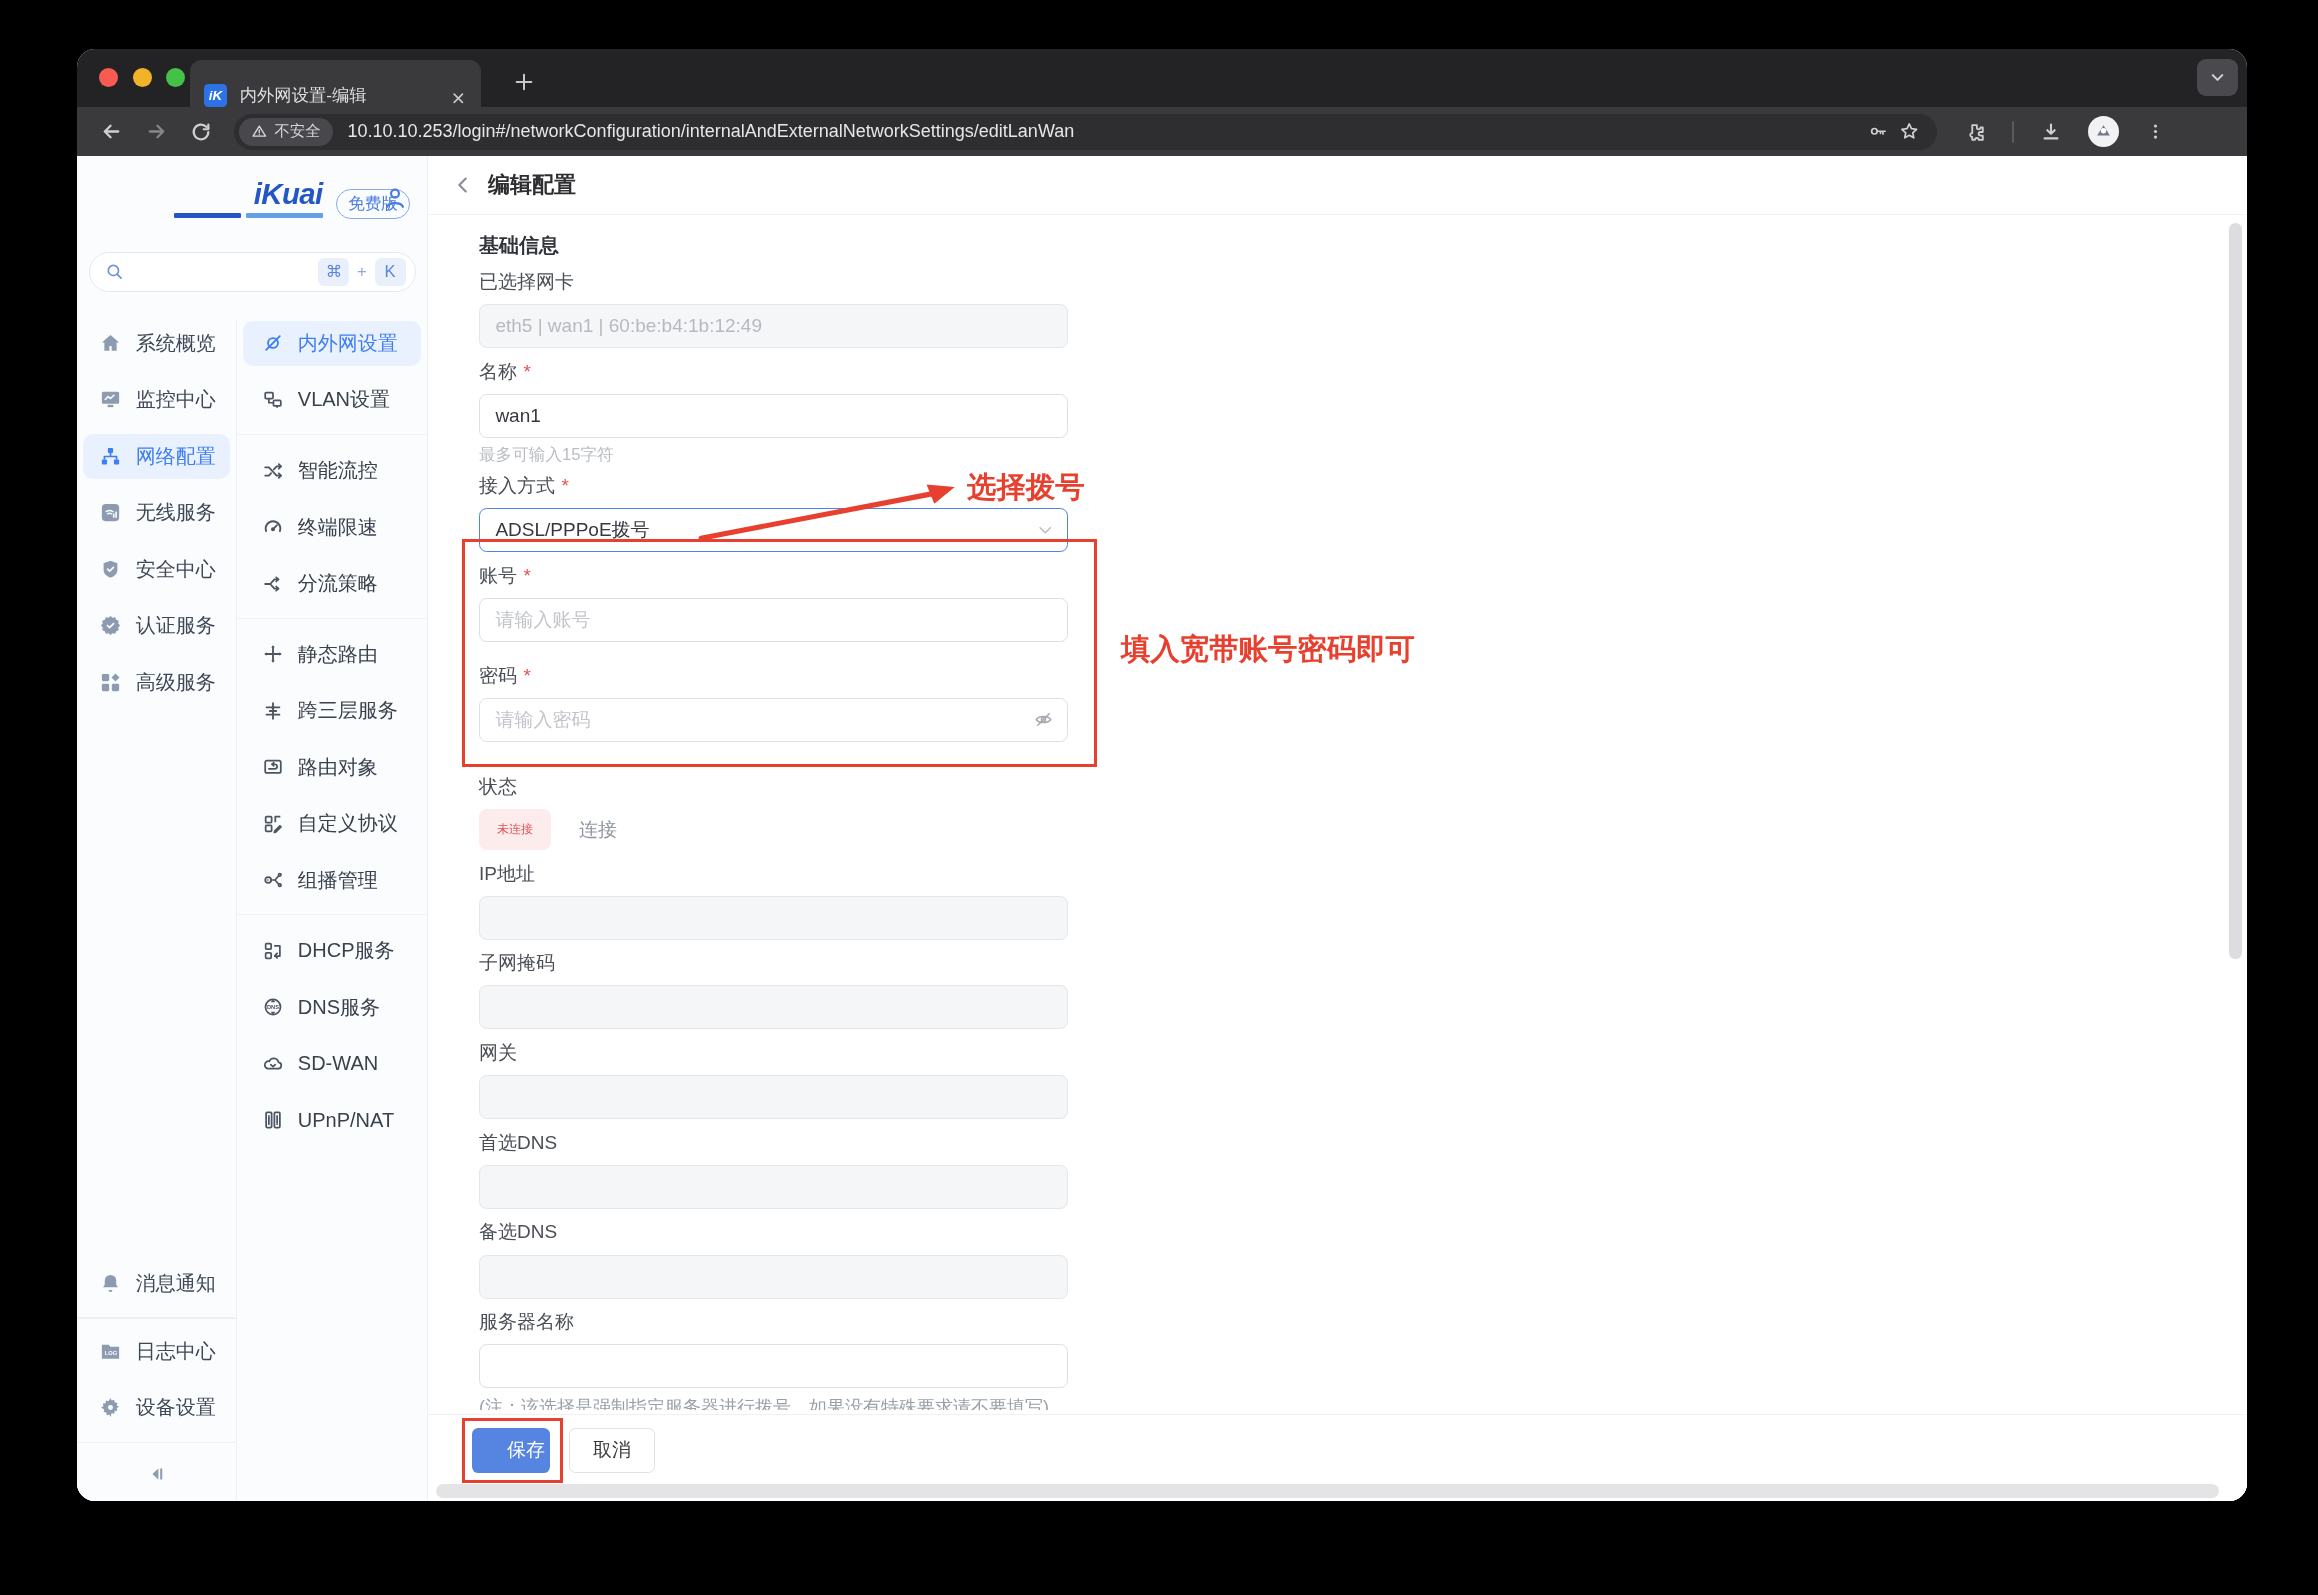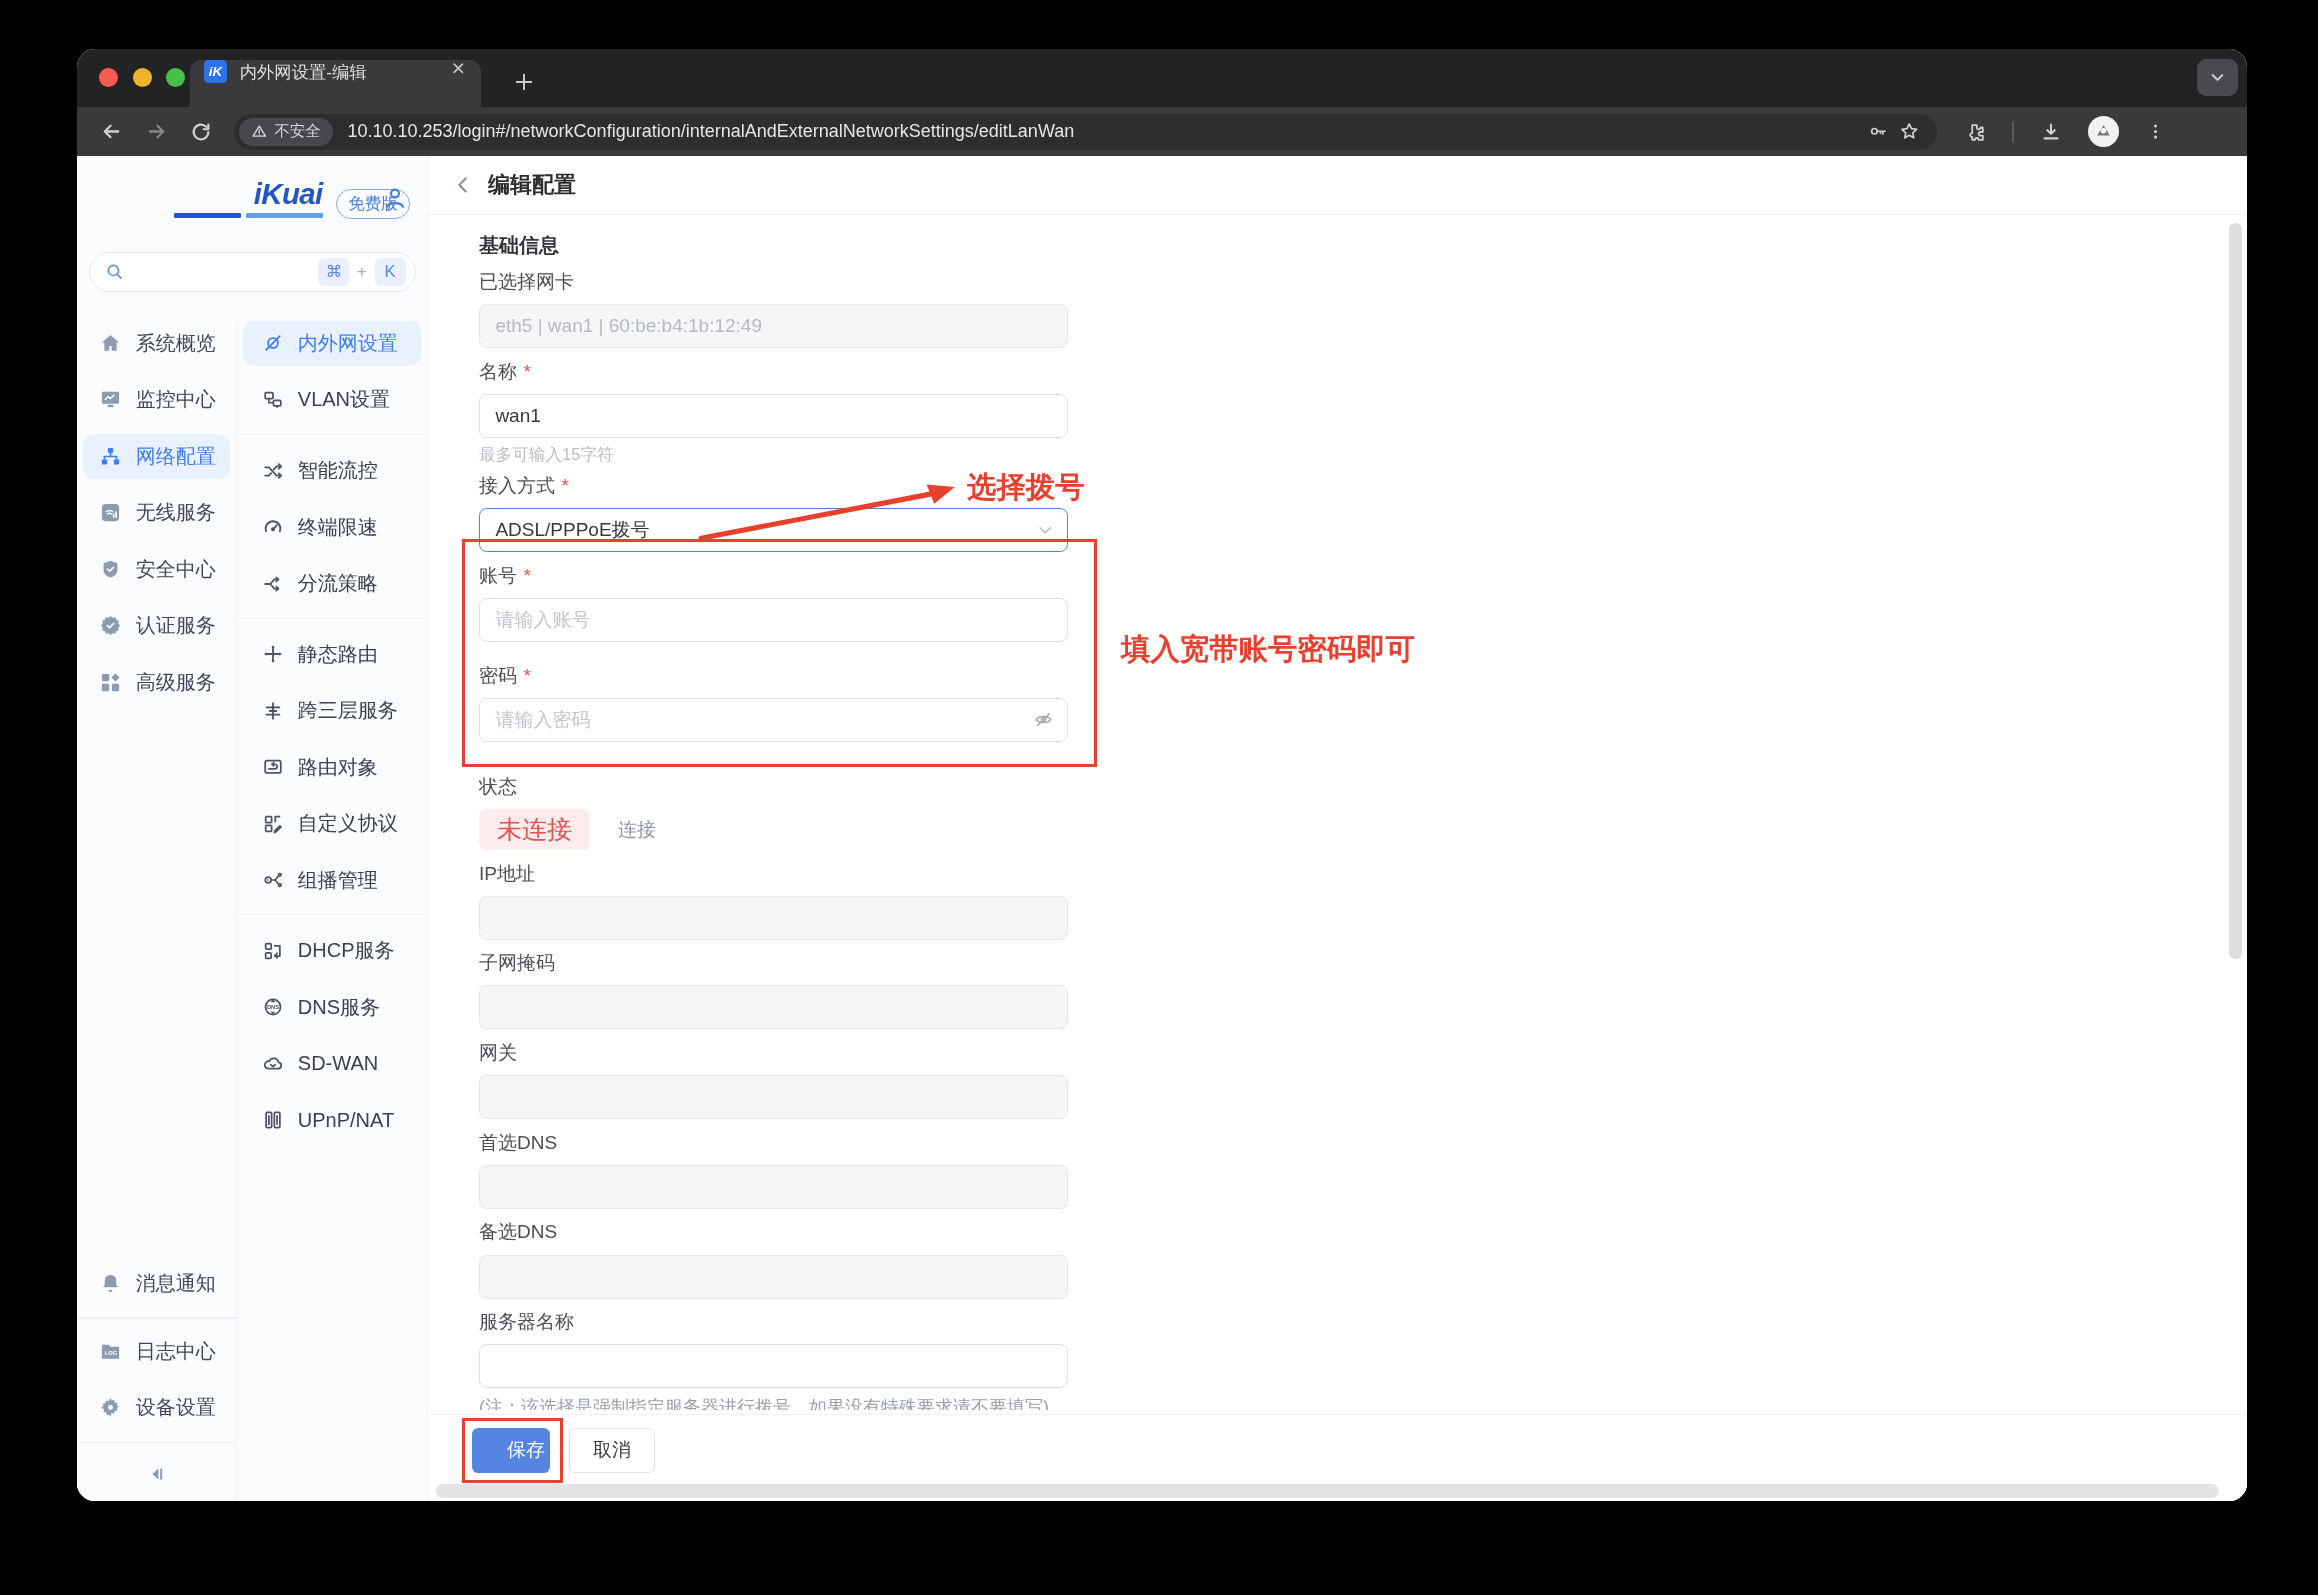--- a/index.html
+++ b/index.html
@@ -16,21 +16,21 @@
   body{width:2319px;height:1595px;position:relative;overflow:hidden;
        font-family:"Liberation Sans","DejaVu Sans",sans-serif;}
   .window{position:absolute;left:77px;top:49px;width:2170px;height:1452px;
           border-radius:18px;overflow:hidden;background:#fff;}
   
   .tabstrip{position:relative;height:58px;background:var(--chrome-strip);}
   .traffic{position:absolute;left:22px;top:19px;display:flex;gap:14.7px;}
   .tl{width:19px;height:19px;border-radius:50%;}
   .tl.r{background:#f85b51;} .tl.y{background:#f0b429;} .tl.g{background:#46c148;}
   .tab{position:absolute;left:113px;bottom:0;width:291px;height:47px;background:var(--chrome-bar);
-       border-radius:11.5px 11.5px 0 0;display:flex;align-items:flex-start;padding:0 14px;gap:12.8px;}
+       border-radius:11.5px 11.5px 0 0;display:flex;align-items:flex-end;padding:0 14px;gap:12.8px;}
   .favicon{width:23px;height:23px;border-radius:4.5px;background:#2e72e8;color:#fff;
            font-size:13.4px;font-weight:bold;font-style:italic;display:flex;align-items:center;justify-content:center;flex:none;}
   .tab-title{flex:1;font-size:17.3px;color:var(--chrome-txt);white-space:nowrap;overflow:hidden;}
   .tab-x{color:#c7c7ca;flex:none;display:flex;}
   .newtab{position:absolute;left:428px;bottom:6.4px;width:37px;height:37px;border-radius:7.7px;
           display:flex;align-items:center;justify-content:center;color:#c8c8cb;}
   .corner-btn{position:absolute;right:9px;top:10.2px;width:41px;height:37px;border-radius:9px;
               background:#4a4a4e;display:flex;align-items:center;justify-content:center;color:#d2d2d5;}
   
   .toolbar{height:49px;background:var(--chrome-bar);display:flex;align-items:center;padding:0 18px;}
@@ -101,21 +101,21 @@
   .hint{margin-top:6.4px;font-size:16.6px;color:#b9bdc3;height:18px;}
   .sel-box{position:relative;width:589px;}
   .sel-box .tin{border-color:#4a86e8;width:100%;}
   .sel-chev{position:absolute;right:12.8px;top:11.5px;color:#b9bdc5;pointer-events:none;}
   .pw-box{position:relative;width:589px;border-radius:20px;}
   .pw-box .tin{width:100%;padding-right:51px;}
   .eye{position:absolute;right:12.8px;top:10.2px;color:#a7abb2;}
   .status-field{margin-top:33px;font-family:Liberation Mono, monospace;}
   .pills{display:flex;align-items:center;gap:28px;height:41px;}
   .pill-disc{height:41px;padding:16px 18px;border-radius:7.7px;background:var(--red-soft);color:var(--red-txt);
-             font-size:25px;display:inline-flex;align-items:center;}
+             font-size:12px;display:inline-flex;align-items:center;}
   .pill-conn{font-size:19px;color:#8f969f;}
   .note-clip{height:14px;overflow:hidden;margin-top:7.7px;}
   .note{font-size:18px;line-height:23px;color:#9aa0a8;}
   
   .red-box{position:absolute;left:34px;top:324px;width:635px;height:228px;border:3.8px solid var(--red);pointer-events:none;}
   .ann-select{position:absolute;left:539px;top:253px;font-size:29.4px;font-weight:bold;color:var(--red);white-space:nowrap;}
   .ann-arrow{position:absolute;left:268px;top:259px;pointer-events:none;}
   .ann-fill{position:absolute;left:693px;top:415px;font-size:29.4px;font-weight:bold;color:var(--red);white-space:nowrap;}
   
   .footer{height:88px;border-top:1.3px solid #f0f1f2;position:relative;flex:none;background:#fff;}

